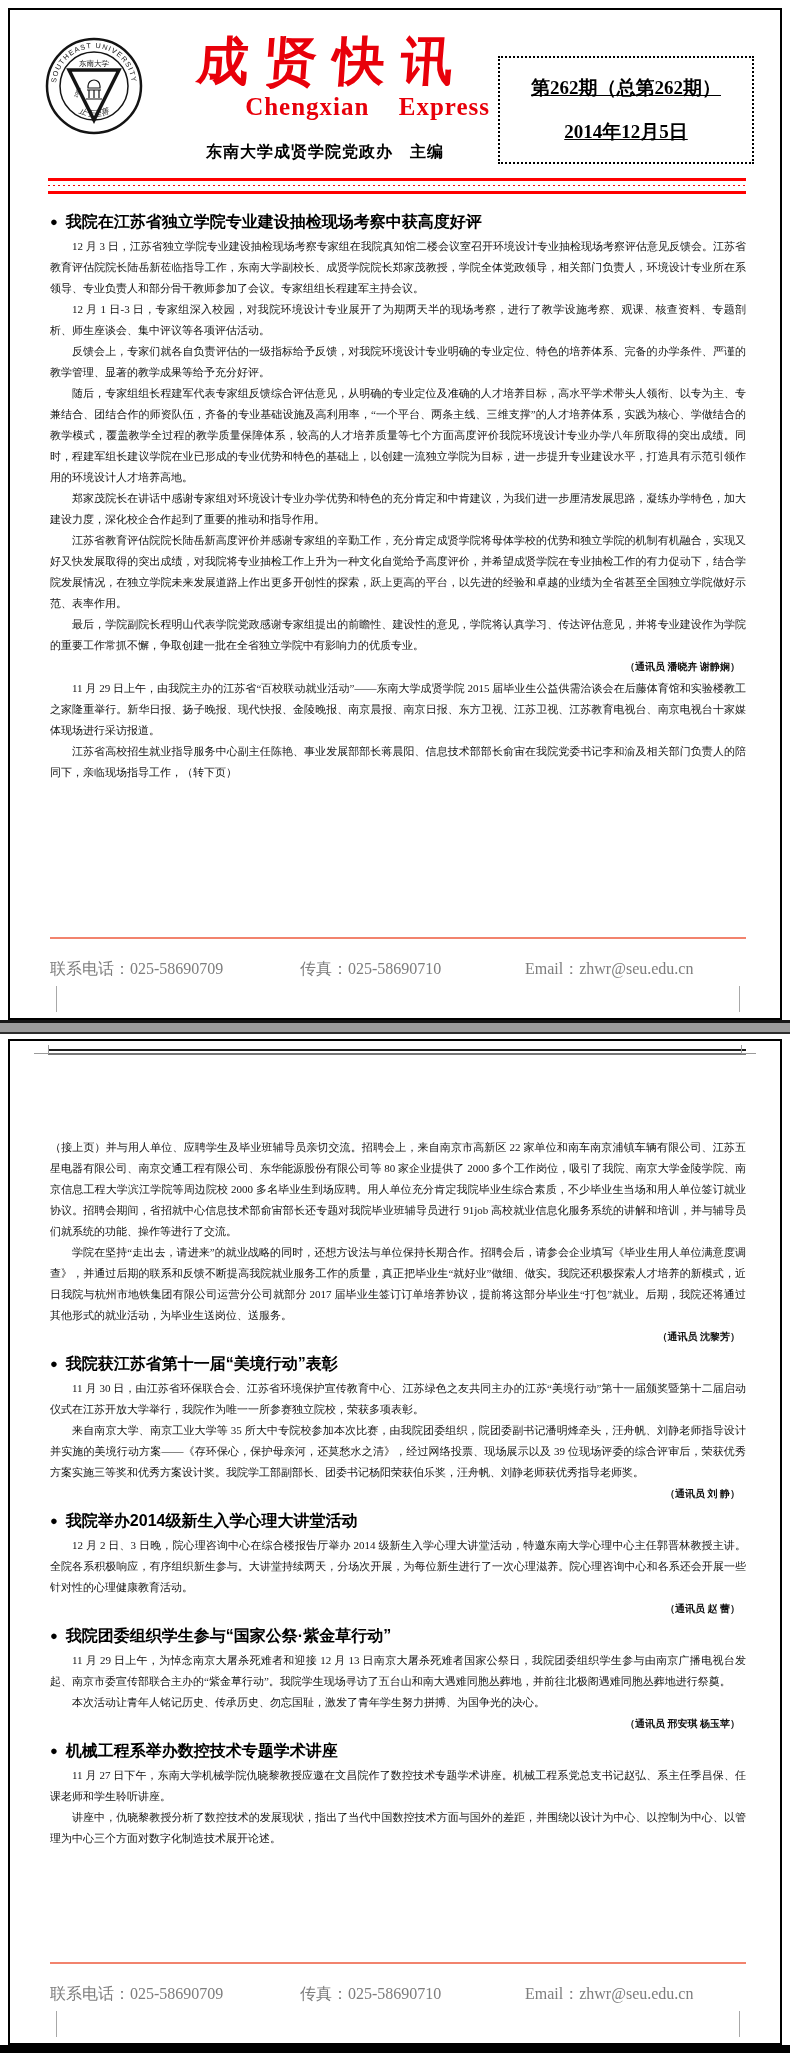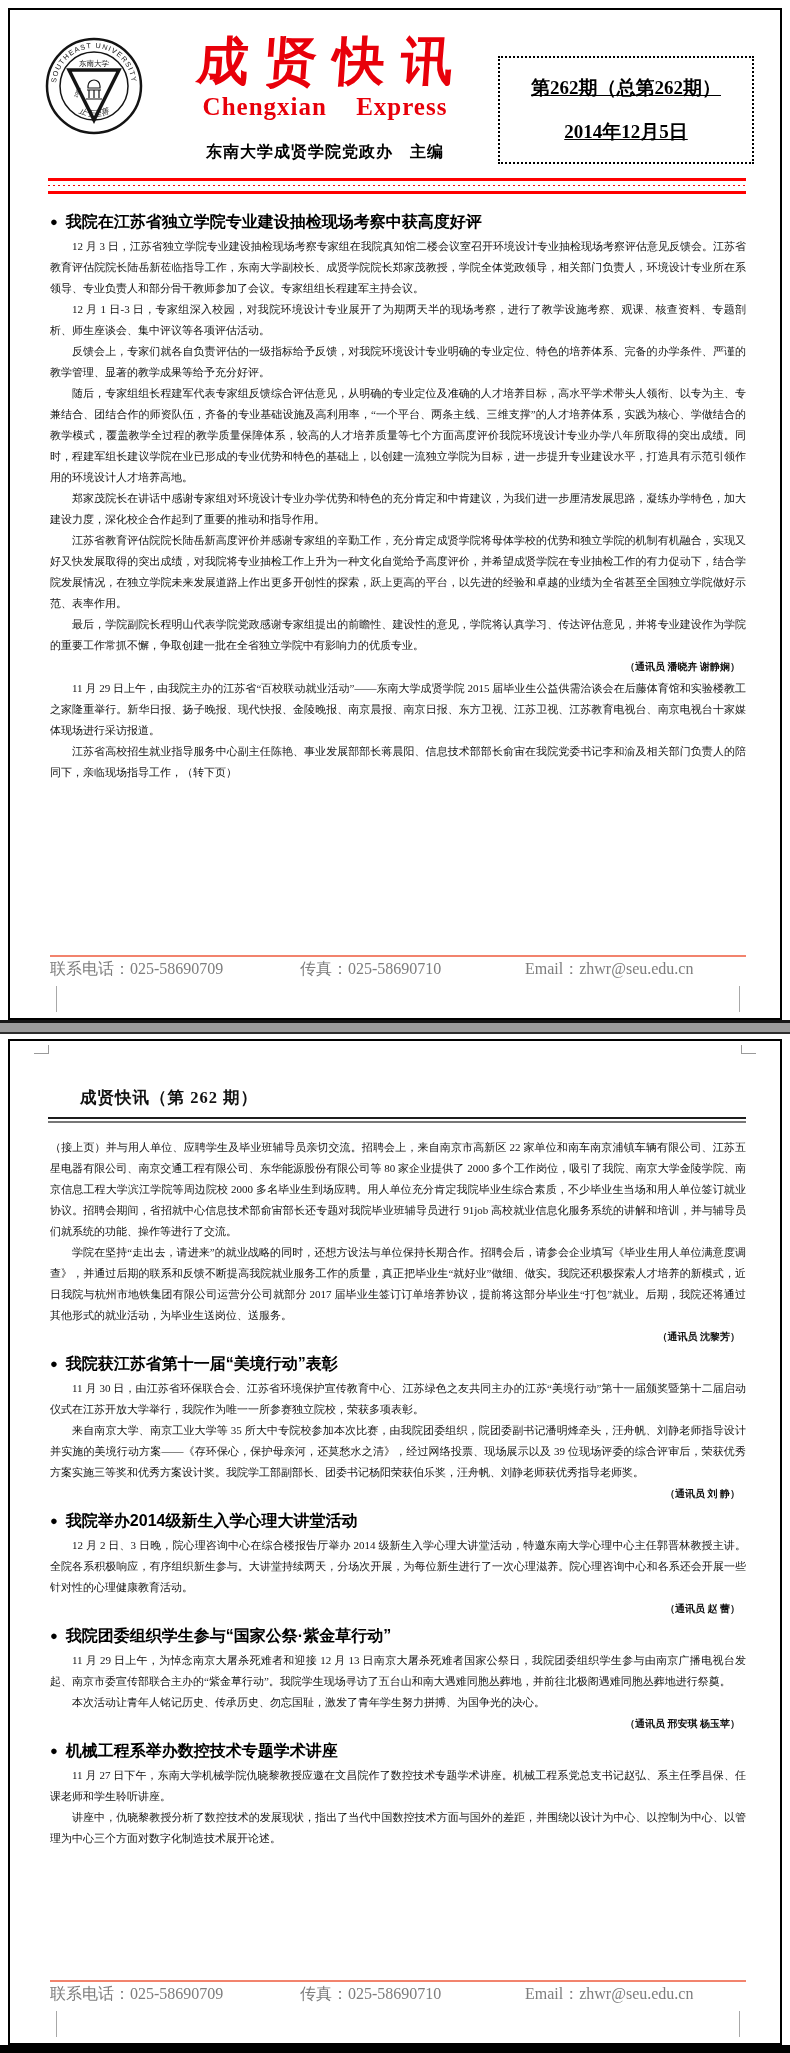--- a/index.html
+++ b/index.html
@@ -13,21 +13,21 @@
   .bottom-bar{position:absolute;top:2045px;left:0;width:790px;height:8px;background:#000;}
 
   
   .masthead{display:flex;align-items:flex-start;padding:22px 26px 0 34px;}
   .logo{width:100px;height:100px;flex:0 0 auto;margin-top:4px;}
   .mast-center{width:330px;text-align:center;margin-left:16px;}
   .cn-title{font-size:52px;line-height:58px;font-weight:bold;color:#e8000a;
             letter-spacing:16px;text-indent:16px;font-family:"DejaVu Serif","Liberation Serif",serif;
             transform:skewX(-4deg);}
   .en-title{font-size:25px;line-height:30px;font-weight:bold;color:#e8000a;
-            word-spacing:22px;letter-spacing:1px;margin-top:2px;}
+            word-spacing:22px;letter-spacing:1px;margin-top:2px;text-align:right;}
   .publisher{font-size:16px;font-weight:bold;color:#000;margin-top:20px;letter-spacing:1px;}
   .issue-box{margin-left:auto;margin-top:24px;width:256px;height:108px;border:2px dotted #000;
              display:flex;flex-direction:column;align-items:center;justify-content:space-evenly;
              font-size:19px;font-weight:600;color:#000;box-sizing:border-box;text-decoration:underline;}
   .red-rule{margin:14px 34px 0 38px;height:10px;border-top:3px solid #f00;border-bottom:3px solid #f00;
             position:relative;box-sizing:content-box;}
   .red-rule-dots{position:absolute;top:4px;left:0;right:0;height:1px;
             background-image:repeating-linear-gradient(90deg,#f00 0 2px,transparent 2px 5px);}
 
   
@@ -40,21 +40,21 @@
   p.body{font-size:11px;line-height:21px;text-align:justify;text-indent:2em;margin:0;color:#141414;}
   p.noindent{text-indent:0;}
   p.byline{font-size:10px;line-height:22px;font-weight:bold;text-align:right;margin:0;padding-right:6px;}
 
   
   .p2-head{margin:46px 36px 0 70px;font-size:16.5px;font-weight:bold;letter-spacing:1px;}
   .p2-rule{margin:8px 34px 0 38px;height:2px;border-top:2px solid #1c1c1c;border-bottom:2px solid #777;}
 
   
   .page-footer{position:absolute;left:40px;right:34px;bottom:38px;border-top:2px solid #f2836d;
-               padding-top:2px;display:flex;color:#7d7d7d;font-size:16px;
+               padding-top:20px;display:flex;color:#7d7d7d;font-size:16px;
                font-family:"Liberation Serif","DejaVu Serif",serif;}
   .page-footer .f-phone{width:250px;}
   .page-footer .f-fax{width:225px;}
 
   
   .tick{position:absolute;width:1px;height:26px;background:#a8a8a8;bottom:6px;}
   .tick.l{left:46px;} .tick.r{right:40px;}
   .corner{position:absolute;top:4px;width:14px;height:8px;}
   .corner.l{left:24px;border-bottom:1px solid #9a9a9a;border-right:1px solid #9a9a9a;}
   .corner.r{right:24px;border-bottom:1px solid #9a9a9a;border-left:1px solid #9a9a9a;}
@@ -132,21 +132,20 @@
     <div class="tick l"></div>
     <div class="tick r"></div>
   </div>
 
   <div class="page-gap"></div>
 
   <div class="page page2">
     <div class="corner l"></div>
     <div class="corner r"></div>
 
-    <div class="p2-head">成贤快讯（第 262 期）</div>
     <div class="p2-rule"></div>
 
     <div class="content c2">
 
       <div class="article">
         <p class="body noindent">（接上页）并与用人单位、应聘学生及毕业班辅导员亲切交流。招聘会上，来自南京市高新区 22 家单位和南车南京浦镇车辆有限公司、江苏五星电器有限公司、南京交通工程有限公司、东华能源股份有限公司等 80 家企业提供了 2000 多个工作岗位，吸引了我院、南京大学金陵学院、南京信息工程大学滨江学院等周边院校 2000 多名毕业生到场应聘。用人单位充分肯定我院毕业生综合素质，不少毕业生当场和用人单位签订就业协议。招聘会期间，省招就中心信息技术部俞宙部长还专题对我院毕业班辅导员进行 91job 高校就业信息化服务系统的讲解和培训，并与辅导员们就系统的功能、操作等进行了交流。</p>
         <p class="body">学院在坚持“走出去，请进来”的就业战略的同时，还想方设法与单位保持长期合作。招聘会后，请参会企业填写《毕业生用人单位满意度调查》，并通过后期的联系和反馈不断提高我院就业服务工作的质量，真正把毕业生“就好业”做细、做实。我院还积极探索人才培养的新模式，近日我院与杭州市地铁集团有限公司运营分公司就部分 2017 届毕业生签订订单培养协议，提前将这部分毕业生“打包”就业。后期，我院还将通过其他形式的就业活动，为毕业生送岗位、送服务。</p>
         <p class="byline">（通讯员 沈黎芳）</p>
       </div>
 

